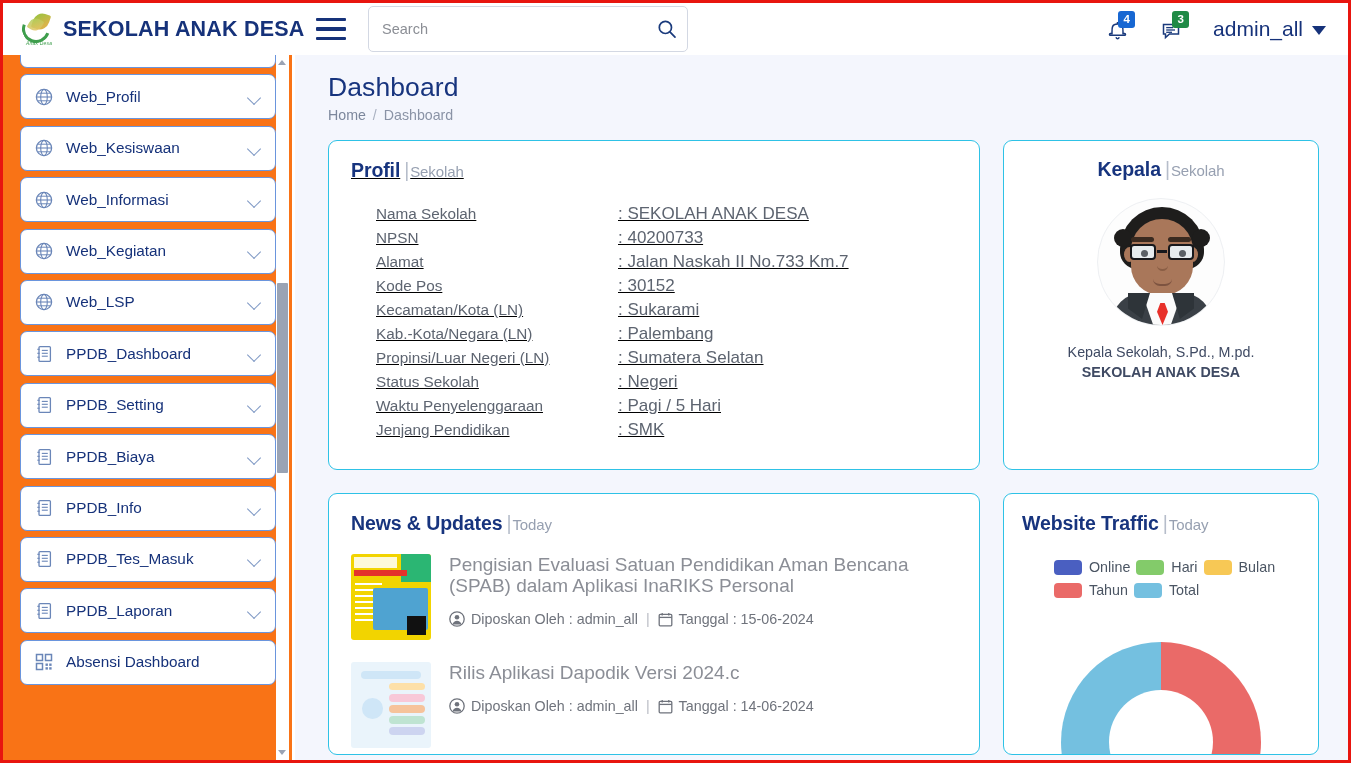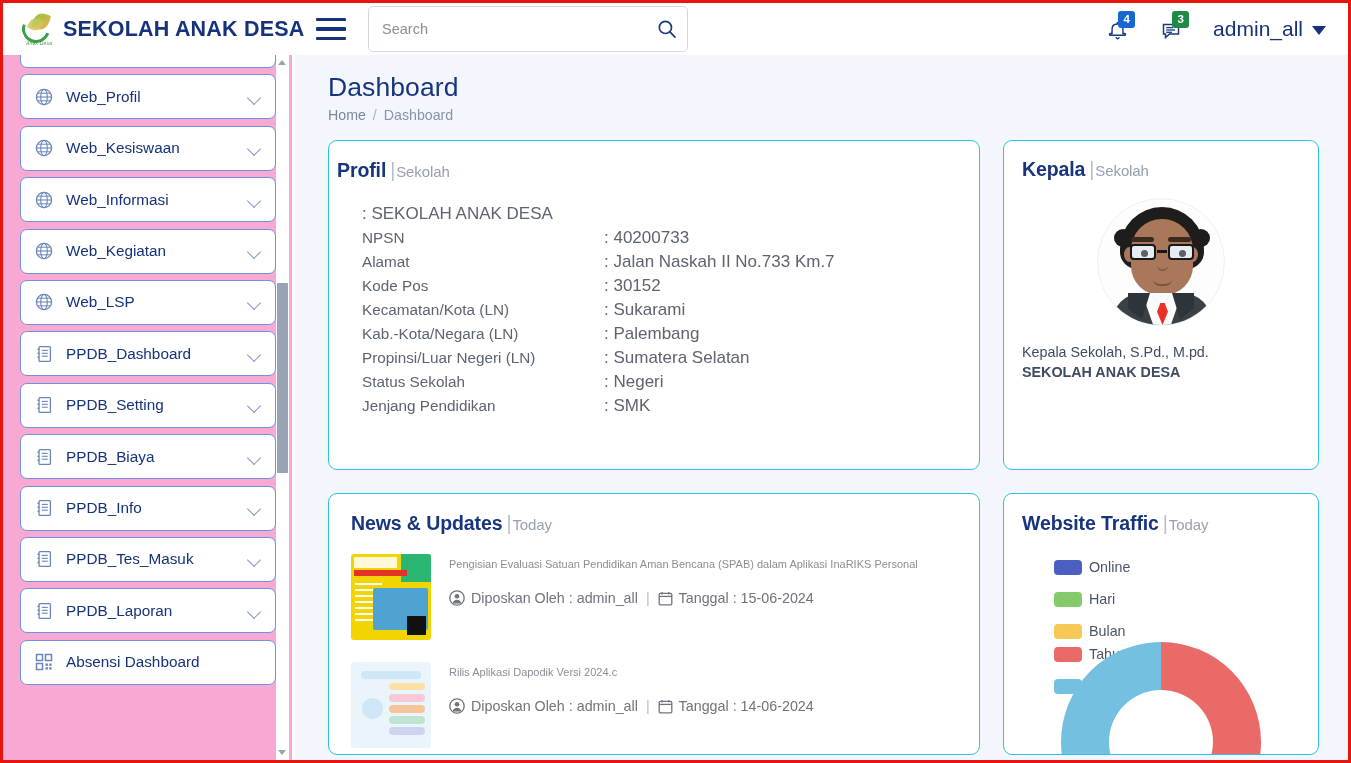--- a/index.html
+++ b/index.html
@@ -95,21 +95,21 @@
   }
   .caret-down {
     width: 0; height: 0; border-left: 7px solid transparent;
     border-right: 7px solid transparent; border-top: 9px solid #16327a;
     margin-top: 3px;
   }
 
   
   .sidebar {
     position: absolute; top: 55px; left: 3px; width: 289px; bottom: 3px;
-    background: #f9a8d4;
+    background: #f97316;
     overflow: hidden;
   }
   .sidebar-scroll {
     position: absolute; top: 0; left: 0; right: 0; bottom: 0;
     padding: 0 16px 0 17px;
   }
   .nav-item {
     height: 45px; margin-bottom: 6.4px;
     border: 1.3px solid #6a95dd; border-radius: 7px;
     display: flex; align-items: center; gap: 12px;
@@ -178,28 +178,28 @@
   .card {
     background: #ffffff; border: 1.4px solid #2ec2e6; border-radius: 9px;
   }
   .card-title {
     font-size: 19.5px; font-weight: bold; color: #17347e; letter-spacing: -.1px;
   }
   .card-title .sep { color: #b6bdca; font-weight: normal; margin: 0 1px 0 4px; }
   .card-title .sub { color: #97a0b1; font-weight: normal; font-size: 15px; }
 
   
-  .profil-card { padding: 18px 22px 22px 8px; height: 330px; }
+  .profil-card { padding: 18px 22px 22px 22px; height: 330px; text-decoration: underline; }
   .profil-table { margin-top: 20px; margin-left: 25px; }
   .profil-row { display: flex; line-height: 24px; }
   .profil-key { width: 242px; font-size: 15.3px; color: #5d6470; }
   .profil-val { font-size: 17px; color: #5d6470; }
 
   
-  .kepala-card { padding: 17px 18px 22px 18px; height: 330px; }
+  .kepala-card { padding: 17px 18px 22px 18px; height: 330px; text-align: center; }
   .kepala-title { font-size: 19.5px; }
   .avatar {
     width: 128px; height: 128px; margin: 17px auto 0 auto;
     border-radius: 50%; background: #fdfdfd; border: 1px solid #eef0f3;
     position: relative; overflow: hidden;
   }
   .av-hair {
     position: absolute; left: 22px; top: 8px; width: 84px; height: 62px;
     background: #1e1d1c; border-radius: 44px 44px 18px 18px;
   }
@@ -283,32 +283,32 @@
   .thumb-a .t-lines { position:absolute; left:5%; top:34%; width: 34%; height: 46%;
      background: repeating-linear-gradient(#fff 0 2px, transparent 2px 6px); }
   .thumb-b { background: #eaf4fb; }
   .thumb-b .m-node { position:absolute; border-radius: 6px; height: 9%; }
   .thumb-b .m-center { position:absolute; left: 14%; top: 42%; width: 26%; height: 24%;
      border-radius: 50%; background: #cfe6f7; }
   .thumb-b .m-title { position:absolute; left: 12%; top: 10%; width: 76%; height: 10%;
      background: #cfe6f7; border-radius: 6px; }
   .news-body { flex: 1; min-width: 0; }
   .news-headline {
-    font-size: 11px; color: #8b8e96; line-height: 21px;
+    font-size: 19px; color: #8b8e96; line-height: 21px;
   }
   .news-meta {
     margin-top: 15px; font-size: 14.3px; color: #6f737c;
     display: flex; align-items: center; gap: 6px; flex-wrap: nowrap;
   }
   .meta-sep { color: #b9bcc4; margin: 0 2px; }
 
   
   .traffic-card { margin-top: 23px; padding: 18px 18px 0 18px; height: 262px; overflow: hidden; position: relative; }
   .legend { margin-top: 24px; padding-left: 32px; }
-  .legend-row { display: flex; gap: 16px; margin-bottom: 7px; flex-direction: column; }
+  .legend-row { display: flex; gap: 6px; margin-bottom: 7px; }
   .legend-item { display: flex; align-items: center; gap: 7px; font-size: 14.3px; color: #4b5563; }
   .legend-swatch { width: 28px; height: 15px; border-radius: 4px; flex: 0 0 28px; }
   .donut-wrap {
     position: absolute; left: 50%; transform: translateX(-50%); top: 148px;
     width: 200px; height: 200px;
   }
   .donut { width: 200px; height: 200px; border-radius: 50%; }
   .donut-hole {
     position: absolute; left: 50%; top: 50%; transform: translate(-50%,-50%);
     width: 104px; height: 104px; background: #fff; border-radius: 50%;
@@ -579,20 +579,21 @@
   <div class="grid">
 
     <div class="col-left">
 
       <div class="card profil-card">
         <div class="card-title">
           <span>Profil</span><span class="sep">|</span><span class="sub">Sekolah</span>
         </div>
         <div class="profil-table">
           <div class="profil-row">
+            <span class="profil-key">Nama Sekolah</span>
             <span class="profil-val">: SEKOLAH ANAK DESA</span>
           </div>
           <div class="profil-row">
             <span class="profil-key">NPSN</span>
             <span class="profil-val">: 40200733</span>
           </div>
           <div class="profil-row">
             <span class="profil-key">Alamat</span>
             <span class="profil-val">: Jalan Naskah II No.733 Km.7</span>
           </div>
@@ -608,20 +609,24 @@
             <span class="profil-key">Kab.-Kota/Negara (LN)</span>
             <span class="profil-val">: Palembang</span>
           </div>
           <div class="profil-row">
             <span class="profil-key">Propinsi/Luar Negeri (LN)</span>
             <span class="profil-val">: Sumatera Selatan</span>
           </div>
           <div class="profil-row">
             <span class="profil-key">Status Sekolah</span>
             <span class="profil-val">: Negeri</span>
+          </div>
+          <div class="profil-row">
+            <span class="profil-key">Waktu Penyelenggaraan</span>
+            <span class="profil-val">: Pagi / 5 Hari</span>
           </div>
           <div class="profil-row">
             <span class="profil-key">Jenjang Pendidikan</span>
             <span class="profil-val">: SMK</span>
           </div>
         </div>
       </div>
 
       <div class="card news-card">
         <div class="card-title">

